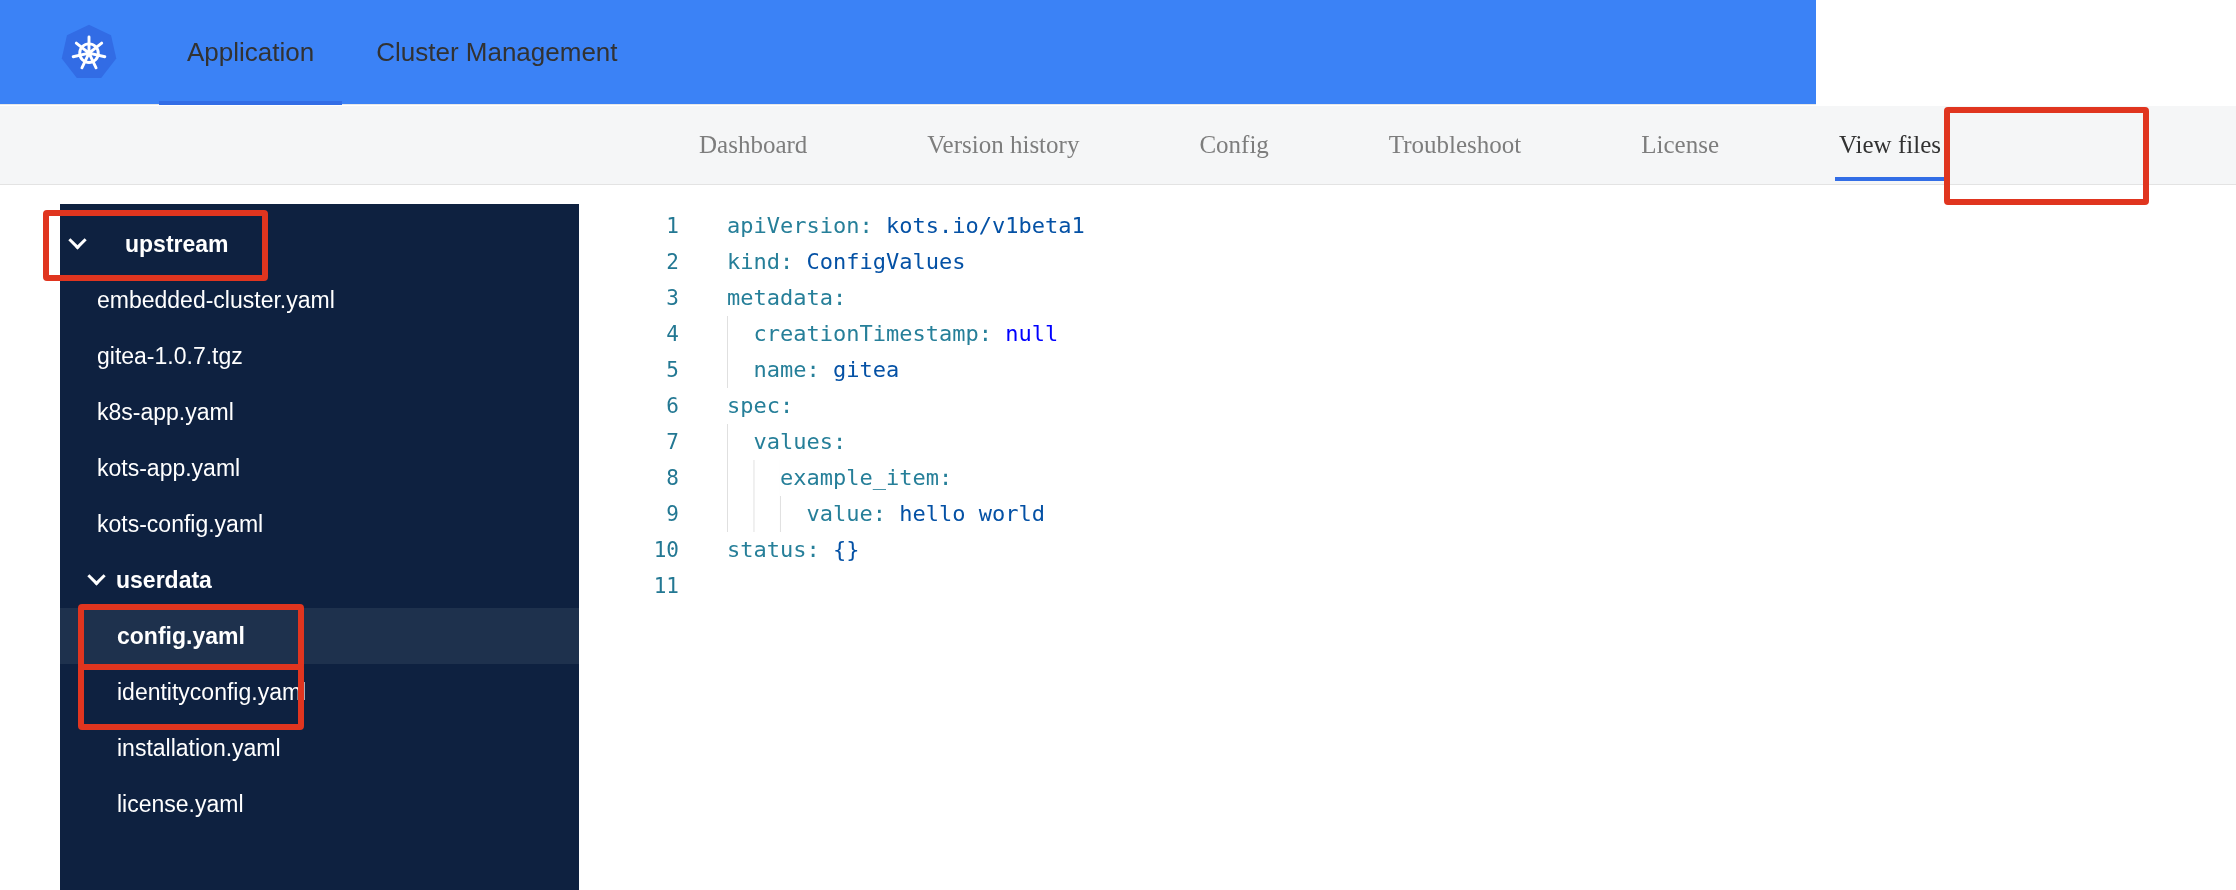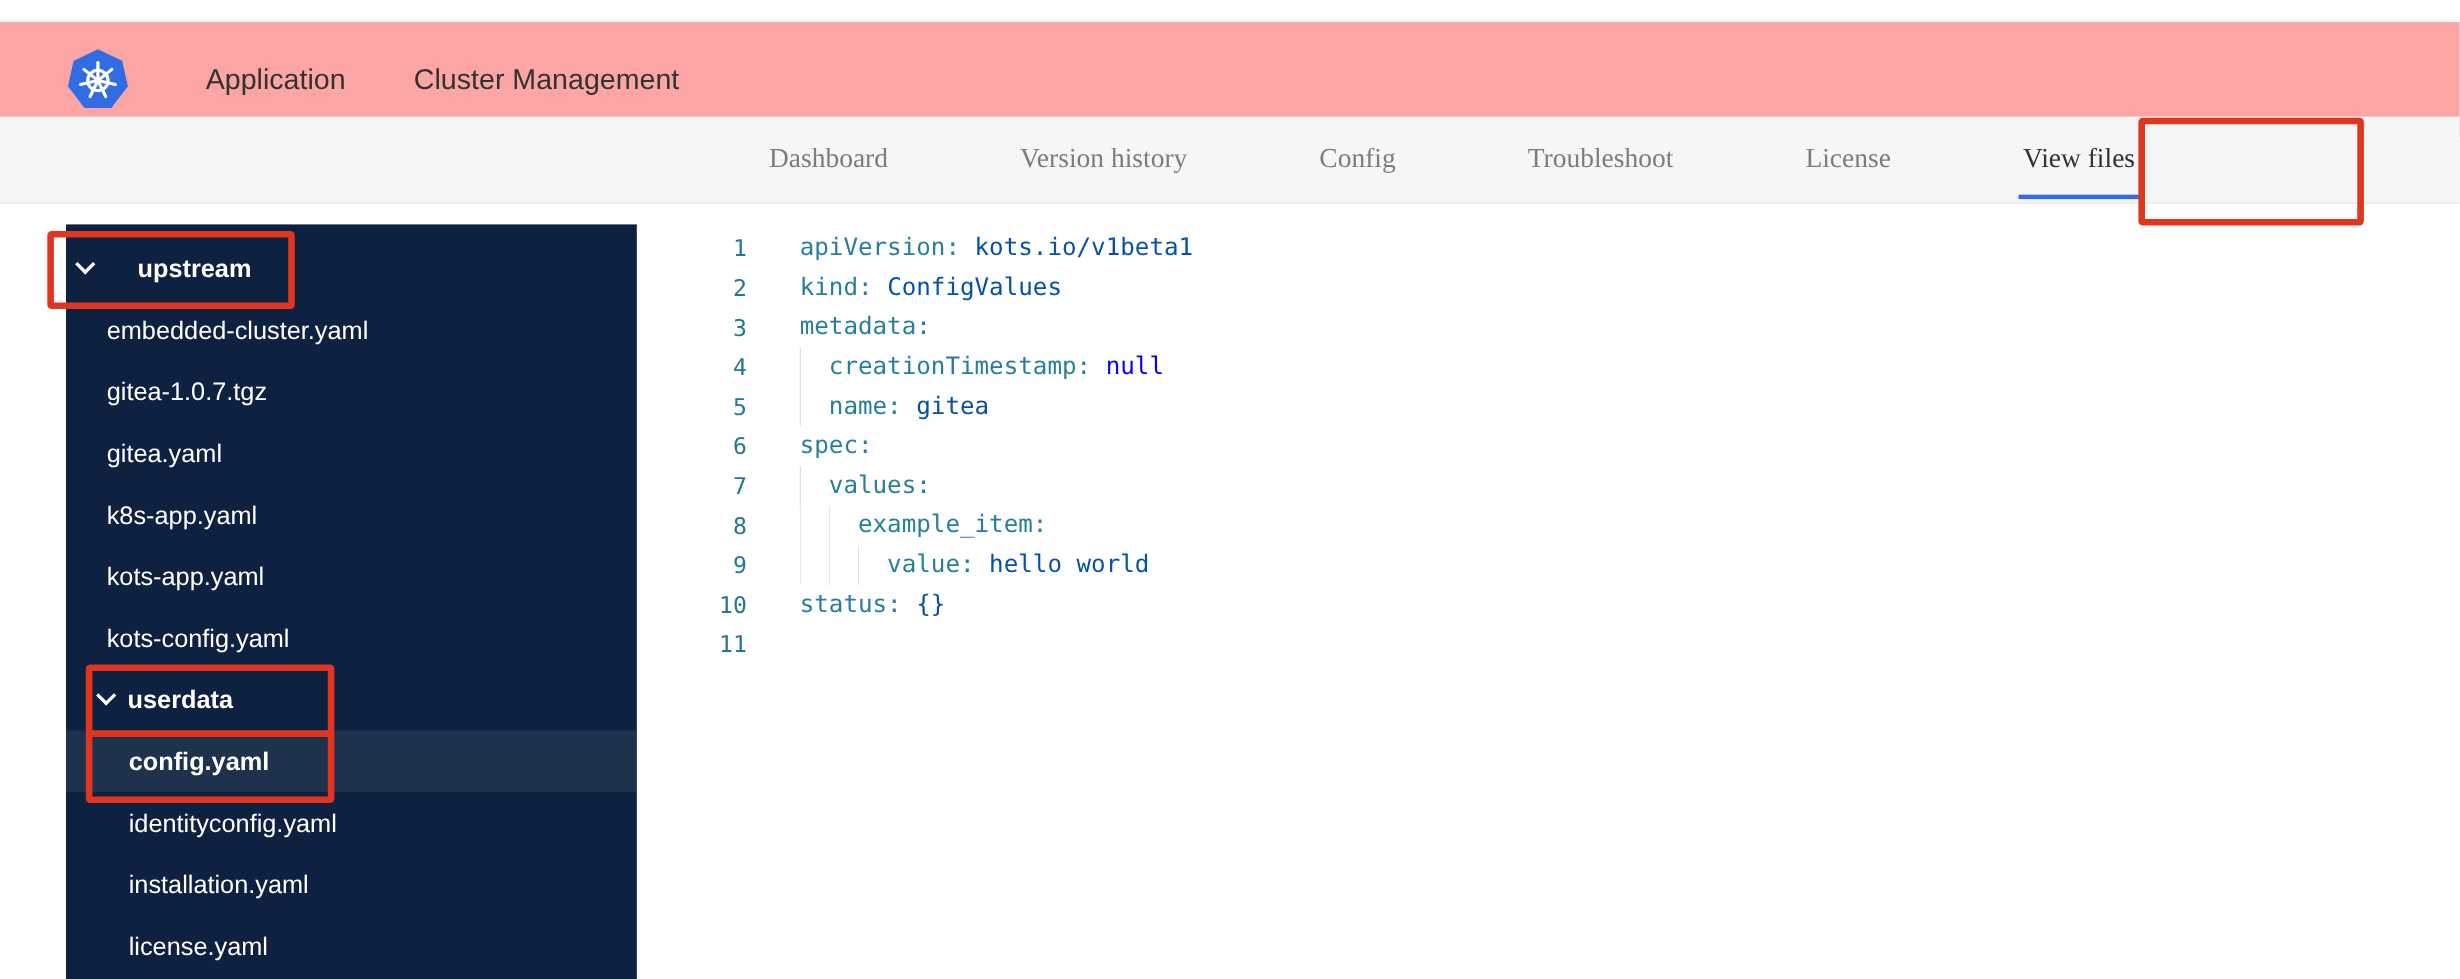--- a/index.html
+++ b/index.html
@@ -7,22 +7,22 @@
   body {
     font-family: "Liberation Sans", sans-serif;
     background: #ffffff;
     position: relative;
     overflow: hidden;
     color: #323232;
   }
 
   
   .header {
-    position: absolute; top: 0; left: 0; width: 2236px; height: 105px;
-    background: #fca5a5; border-bottom: 1px solid #e7e7e7; margin-top: 20px;
+    position: absolute; top: 0; left: 0; width: 1816px; height: 105px;
+    background: #3b82f6; border-bottom: 1px solid #e7e7e7;
   }
   .logo-wrap {
     position: absolute; left: 60px; top: 23px; width: 58px; height: 58px;
     cursor: pointer;
   }
   .logo-wrap svg { width: 100%; height: 100%; display: block; }
   .header-tabs {
     position: absolute; left: 187px; top: 0; height: 105px;
     display: flex; gap: 62px;
   }
@@ -150,23 +150,20 @@
       <span class="chevron"></span>
       <span class="tree-label">upstream</span>
     </div>
     <div class="tree-row file" style="padding-left: 37px;">
       <span class="tree-label">embedded-cluster.yaml</span>
     </div>
     <div class="tree-row file" style="padding-left: 37px;">
       <span class="tree-label">gitea-1.0.7.tgz</span>
     </div>
     <div class="tree-row file" style="padding-left: 37px;">
-      <span class="tree-label">gitea.yaml</span>
-    </div>
-    <div class="tree-row file" style="padding-left: 37px;">
       <span class="tree-label">k8s-app.yaml</span>
     </div>
     <div class="tree-row file" style="padding-left: 37px;">
       <span class="tree-label">kots-app.yaml</span>
     </div>
     <div class="tree-row file" style="padding-left: 37px;">
       <span class="tree-label">kots-config.yaml</span>
     </div>
     <div class="tree-row folder" style="padding-left: 30px;">
       <span class="chevron"></span>

